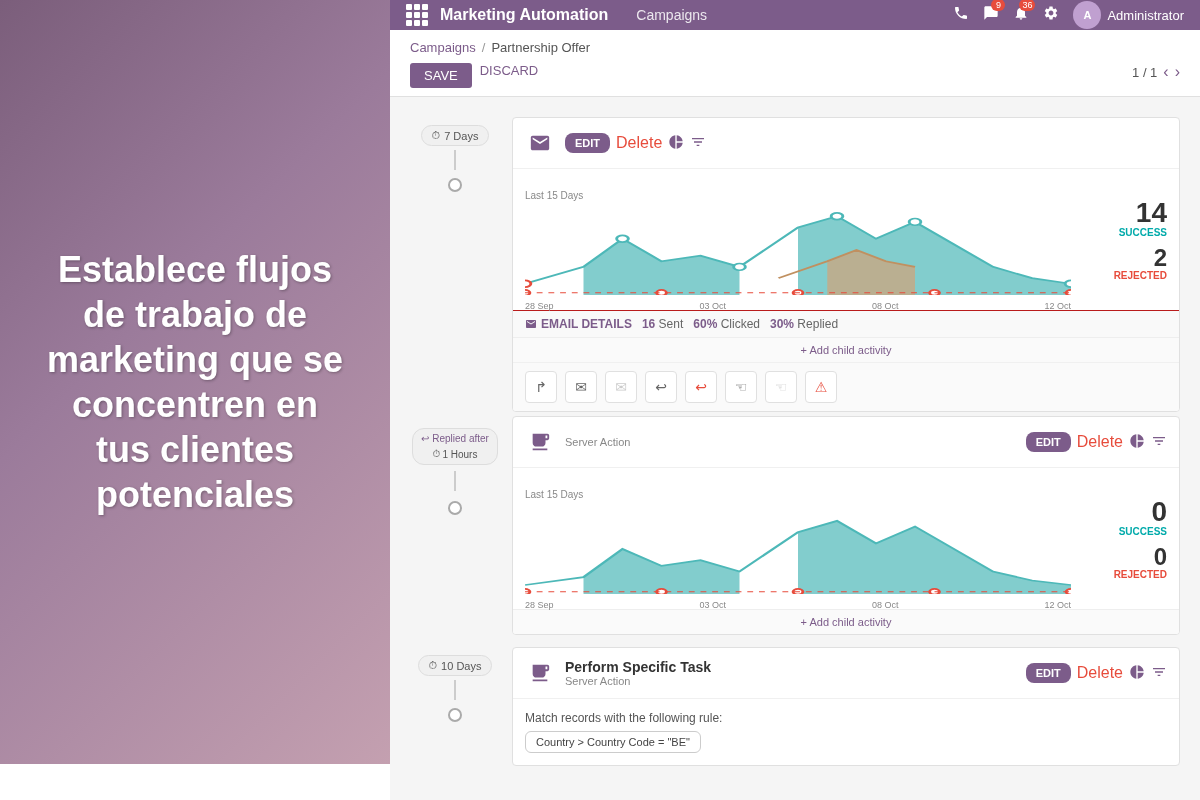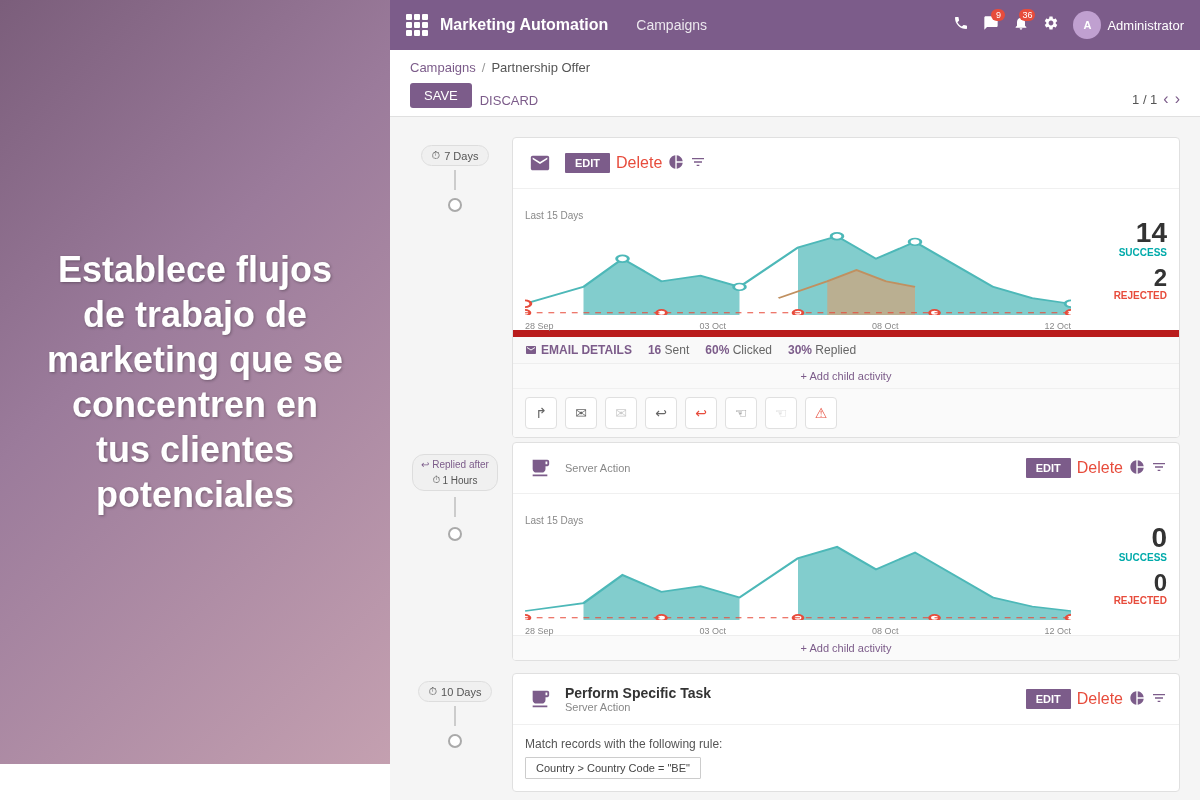--- a/index.html
+++ b/index.html
@@ -31,21 +31,21 @@
       height: 800px;
       display: flex;
       flex-direction: column;
       background: #f5f5f5;
       overflow: hidden;
     }
 
     
     .topbar {
       background: #7c5c8a;
-      height: 50px;
+      height: 30px;
       display: flex;
       align-items: center;
       padding: 0 16px;
       gap: 12px;
       flex-shrink: 0;
     }
     .topbar-grid-icon {
       display: grid;
       grid-template-columns: repeat(3, 6px);
       grid-template-rows: repeat(3, 6px);
@@ -122,21 +122,21 @@
     }
     .breadcrumb-link {
       color: #7c5c8a;
       cursor: pointer;
       font-weight: 500;
     }
     .breadcrumb-sep { color: #999; }
     .breadcrumb-current { color: #555; }
     .action-bar {
       display: flex;
-      align-items: flex-end;
+      align-items: flex-start;
       gap: 8px;
       padding-bottom: 8px;
     }
     .btn-save {
       background: #7c5c8a;
       color: white;
       border: none;
       padding: 5px 14px;
       font-size: 13px;
       border-radius: 3px;
@@ -255,21 +255,21 @@
       display: flex;
       align-items: center;
       gap: 6px;
     }
     .btn-edit {
       background: #7c5c8a;
       color: white;
       border: none;
       padding: 4px 10px;
       font-size: 11px;
-      border-radius: 1px;
+      border-radius: 8px;
       cursor: pointer;
       font-weight: 600;
     }
     .btn-delete {
       background: none;
       border: none;
       color: #e74c3c;
       font-size: 16px;
       cursor: pointer;
       font-weight: 400;
@@ -324,25 +324,25 @@
       font-size: 24px;
       font-weight: 700;
       color: #333;
       line-height: 1;
       margin-top: 8px;
     }
 
     
     .email-details-bar {
       background: #f9f9f9;
-      border-top: 7px solid #b91c1c;
+      border-top: 1px solid #b91c1c;
       padding: 6px 12px;
       display: flex;
       align-items: center;
-      gap: 16px;
+      gap: 10px;
       font-size: 12px;
       color: #666;
     }
     .email-details-label {
       font-weight: 600;
       color: #7c5c8a;
       display: flex;
       align-items: center;
       gap: 4px;
     }
@@ -406,21 +406,21 @@
       margin-bottom: 8px;
     }
     .bottom-card-body {
       padding: 12px;
       font-size: 12px;
       color: #555;
     }
     .rule-value-box {
       background: white;
       border: 1px solid #ccc;
-      border-radius: 1px;
+      border-radius: 6px;
       padding: 4px 10px;
       font-size: 11px;
       color: #444;
       margin-top: 6px;
       display: inline-block;
     }
 
     
     .chart-x-labels {
       display: flex;

